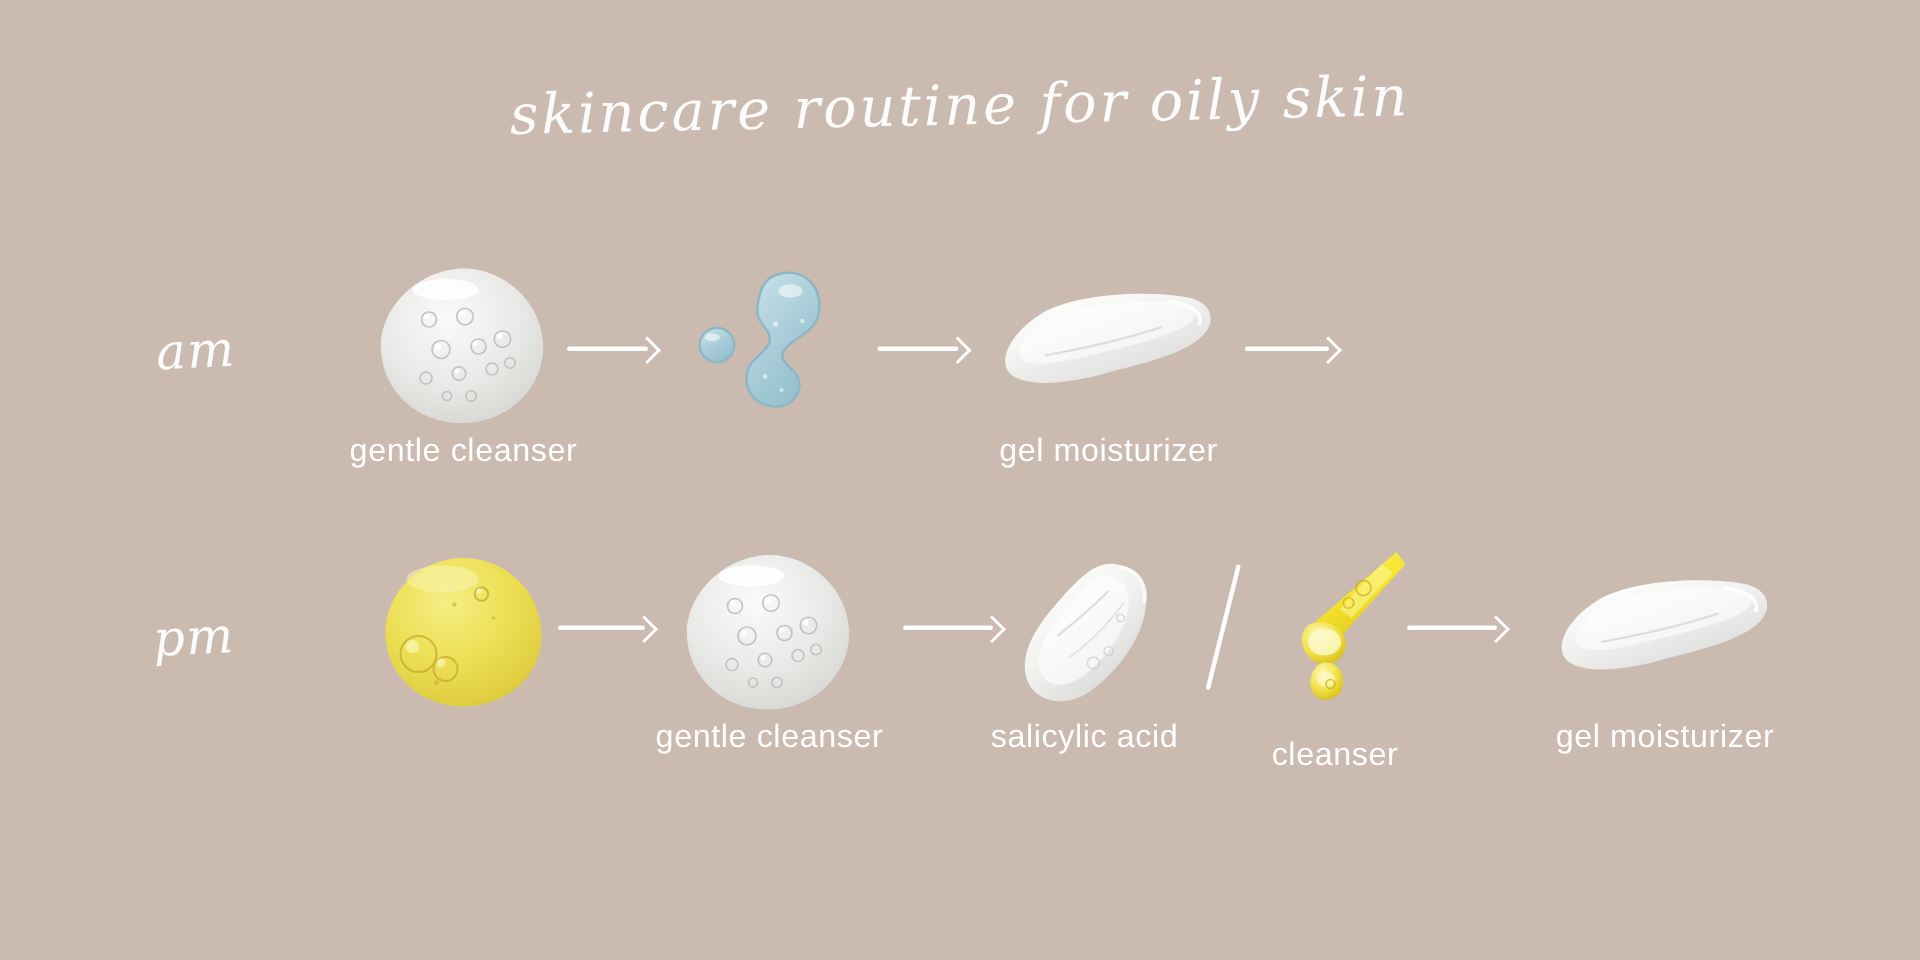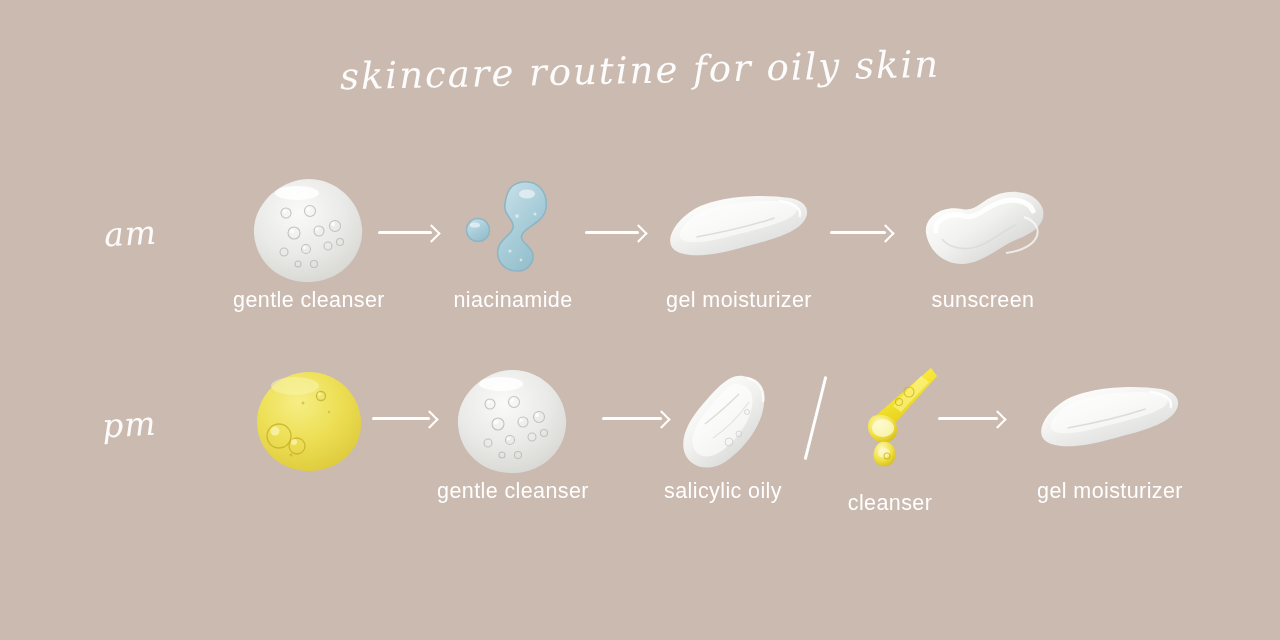--- a/index.html
+++ b/index.html
@@ -176,21 +176,20 @@
         <g fill="#ffffff" opacity=".55">
           <ellipse cx="62" cy="16" rx="8" ry="4.5"></ellipse>
           <ellipse cx="10" cy="47" rx="5" ry="2.6"></ellipse>
           <circle cx="52" cy="38" r="1.8"></circle>
             <circle cx="70" cy="36" r="1.5"></circle>
           <circle cx="45" cy="73" r="1.6"></circle>
             <circle cx="56" cy="82" r="1.4"></circle>
         </g>
       </svg>
     </div>
-    <div class="step-label">niacinamide</div>
   </div>
 
   <div class="arrow" style="left:585px; top:225px; width:60px;">
     <div class="shaft" style="width:54px;"></div>
       <div class="head" style="left:47px;"></div>
   </div>
 
   <div class="step" style="left:655px; top:172px; width:168px;">
     <div class="swatch-box">
       <svg class="art" width="145" height="76" viewBox="0 0 145 76">
@@ -208,38 +207,20 @@
       </svg>
     </div>
     <div class="step-label">gel moisturizer</div>
   </div>
 
   <div class="arrow" style="left:830px; top:225px; width:62px;">
     <div class="shaft" style="width:56px;"></div>
       <div class="head" style="left:49px;"></div>
   </div>
 
-  <div class="step" style="left:902px; top:172px; width:162px;">
-    <div class="swatch-box">
-      <svg class="art" width="130" height="84" viewBox="0 0 130 84">
-        <defs>
-          <linearGradient id="swooshg" x1="5%" y1="15%" x2="90%" y2="90%">
-            <stop offset="0%" stop-color="#ffffff"></stop>
-            <stop offset="45%" stop-color="#f1f1ef"></stop>
-            <stop offset="100%" stop-color="#cfd1cf"></stop>
-          </linearGradient>
-        </defs>
-        <path d="M8 44 C6 28 24 16 44 20 C58 23 62 12 78 6 C98 -1 118 4 124 18 C130 33 116 44 100 50 C82 57 70 70 52 74 C30 79 11 64 8 44 Z" fill="url(#swooshg)"></path>
-        <path d="M18 42 C16 31 30 23 46 27 C59 30 66 19 80 14 C95 8 111 12 115 22" stroke="#ffffff" stroke-width="5" fill="none" opacity=".9" stroke-linecap="round"></path>
-        <path d="M24 50 C30 58 44 62 58 58 C74 53 84 42 98 36" stroke="#d7d9d7" stroke-width="1.6" fill="none" opacity=".75"></path>
-        <path d="M106 28 C118 32 124 42 116 52 C110 59 98 63 88 64" stroke="#ffffff" stroke-width="2" fill="none" opacity=".7"></path>
-      </svg>
-    </div>
-    <div class="step-label">sunscreen</div>
-  </div>
 
   <div class="daypart pm">pm</div>
 
   <div class="step" style="left:228px; top:363px; width:162px;">
     <div class="swatch-box">
       <svg class="art" width="108" height="104" viewBox="0 0 108 104">
         <defs>
           <radialGradient id="oilg" cx="40%" cy="30%" r="78%">
             <stop offset="0%" stop-color="#f6ee86"></stop>
             <stop offset="50%" stop-color="#eddf55"></stop>
@@ -323,21 +304,21 @@
         <path d="M28 52 C38 44 52 32 62 22" stroke="#cfd1cf" stroke-width="1.5" fill="none" opacity=".7"></path>
         <path d="M36 66 C48 58 62 44 72 30" stroke="#cfd1cf" stroke-width="1.2" fill="none" opacity=".55"></path>
         <g fill="none" stroke="#c8cac8" stroke-width="1" opacity=".7">
           <circle cx="52" cy="70" r="4"></circle>
             <circle cx="62" cy="62" r="3"></circle>
           <circle cx="70" cy="40" r="2.5"></circle>
         </g>
         <path d="M70 6 C82 8 88 18 86 30" stroke="#ffffff" stroke-width="2.4" fill="none" opacity=".8"></path>
       </svg>
     </div>
-    <div class="step-label">salicylic oily</div>
+    <div class="step-label">salicylic acid</div>
   </div>
 
   <div class="or-divider" style="left:814px; top:375px; height:86px;"></div>
 
   <div class="step" style="left:822px; top:363px; width:136px;">
     <div class="swatch-box" style="height:124px;">
       <svg class="art" style="top:46%;" width="94" height="104" viewBox="0 0 94 104">
         <defs>
           <linearGradient id="retg" x1="20%" y1="0%" x2="70%" y2="100%">
             <stop offset="0%" stop-color="#fdf36a"></stop>

